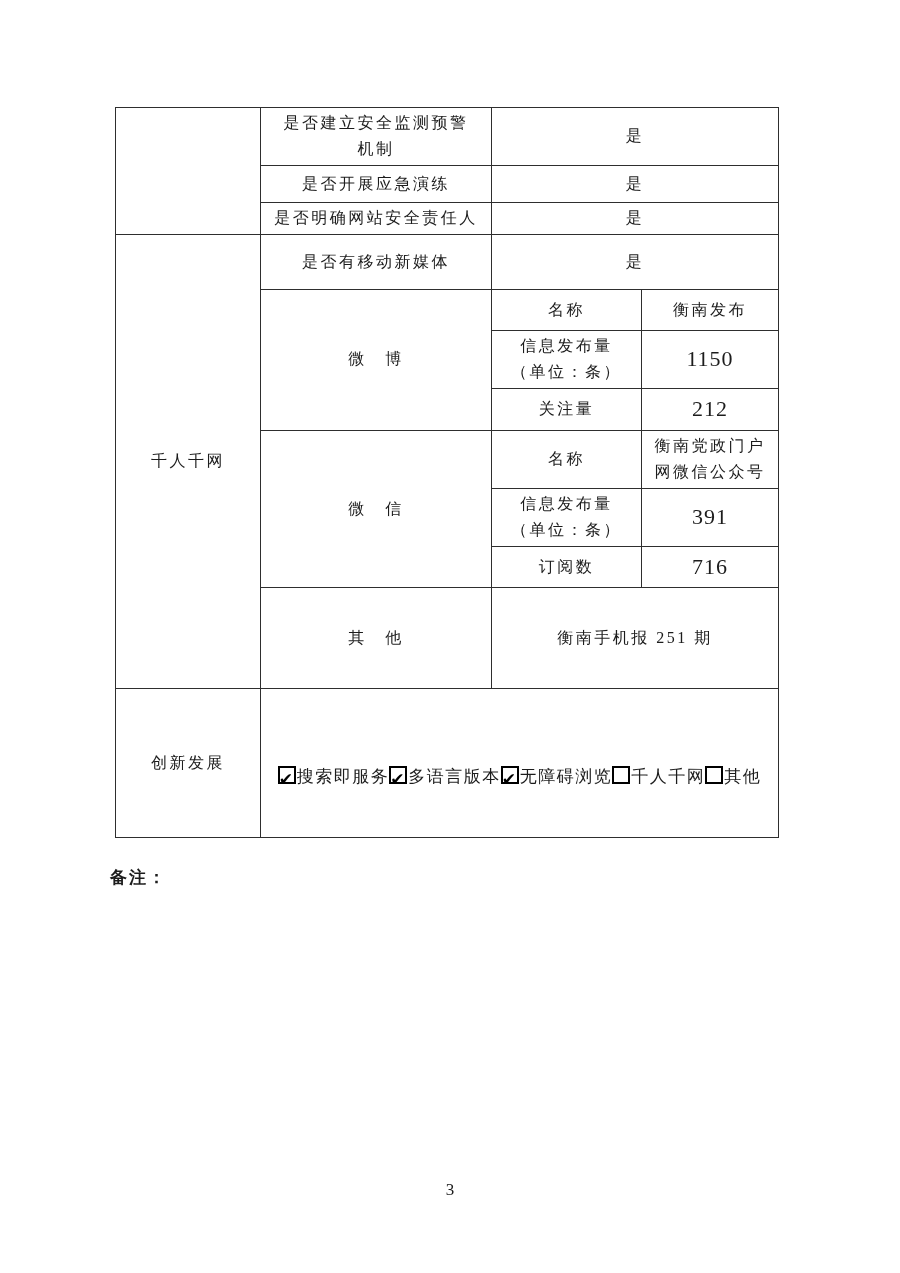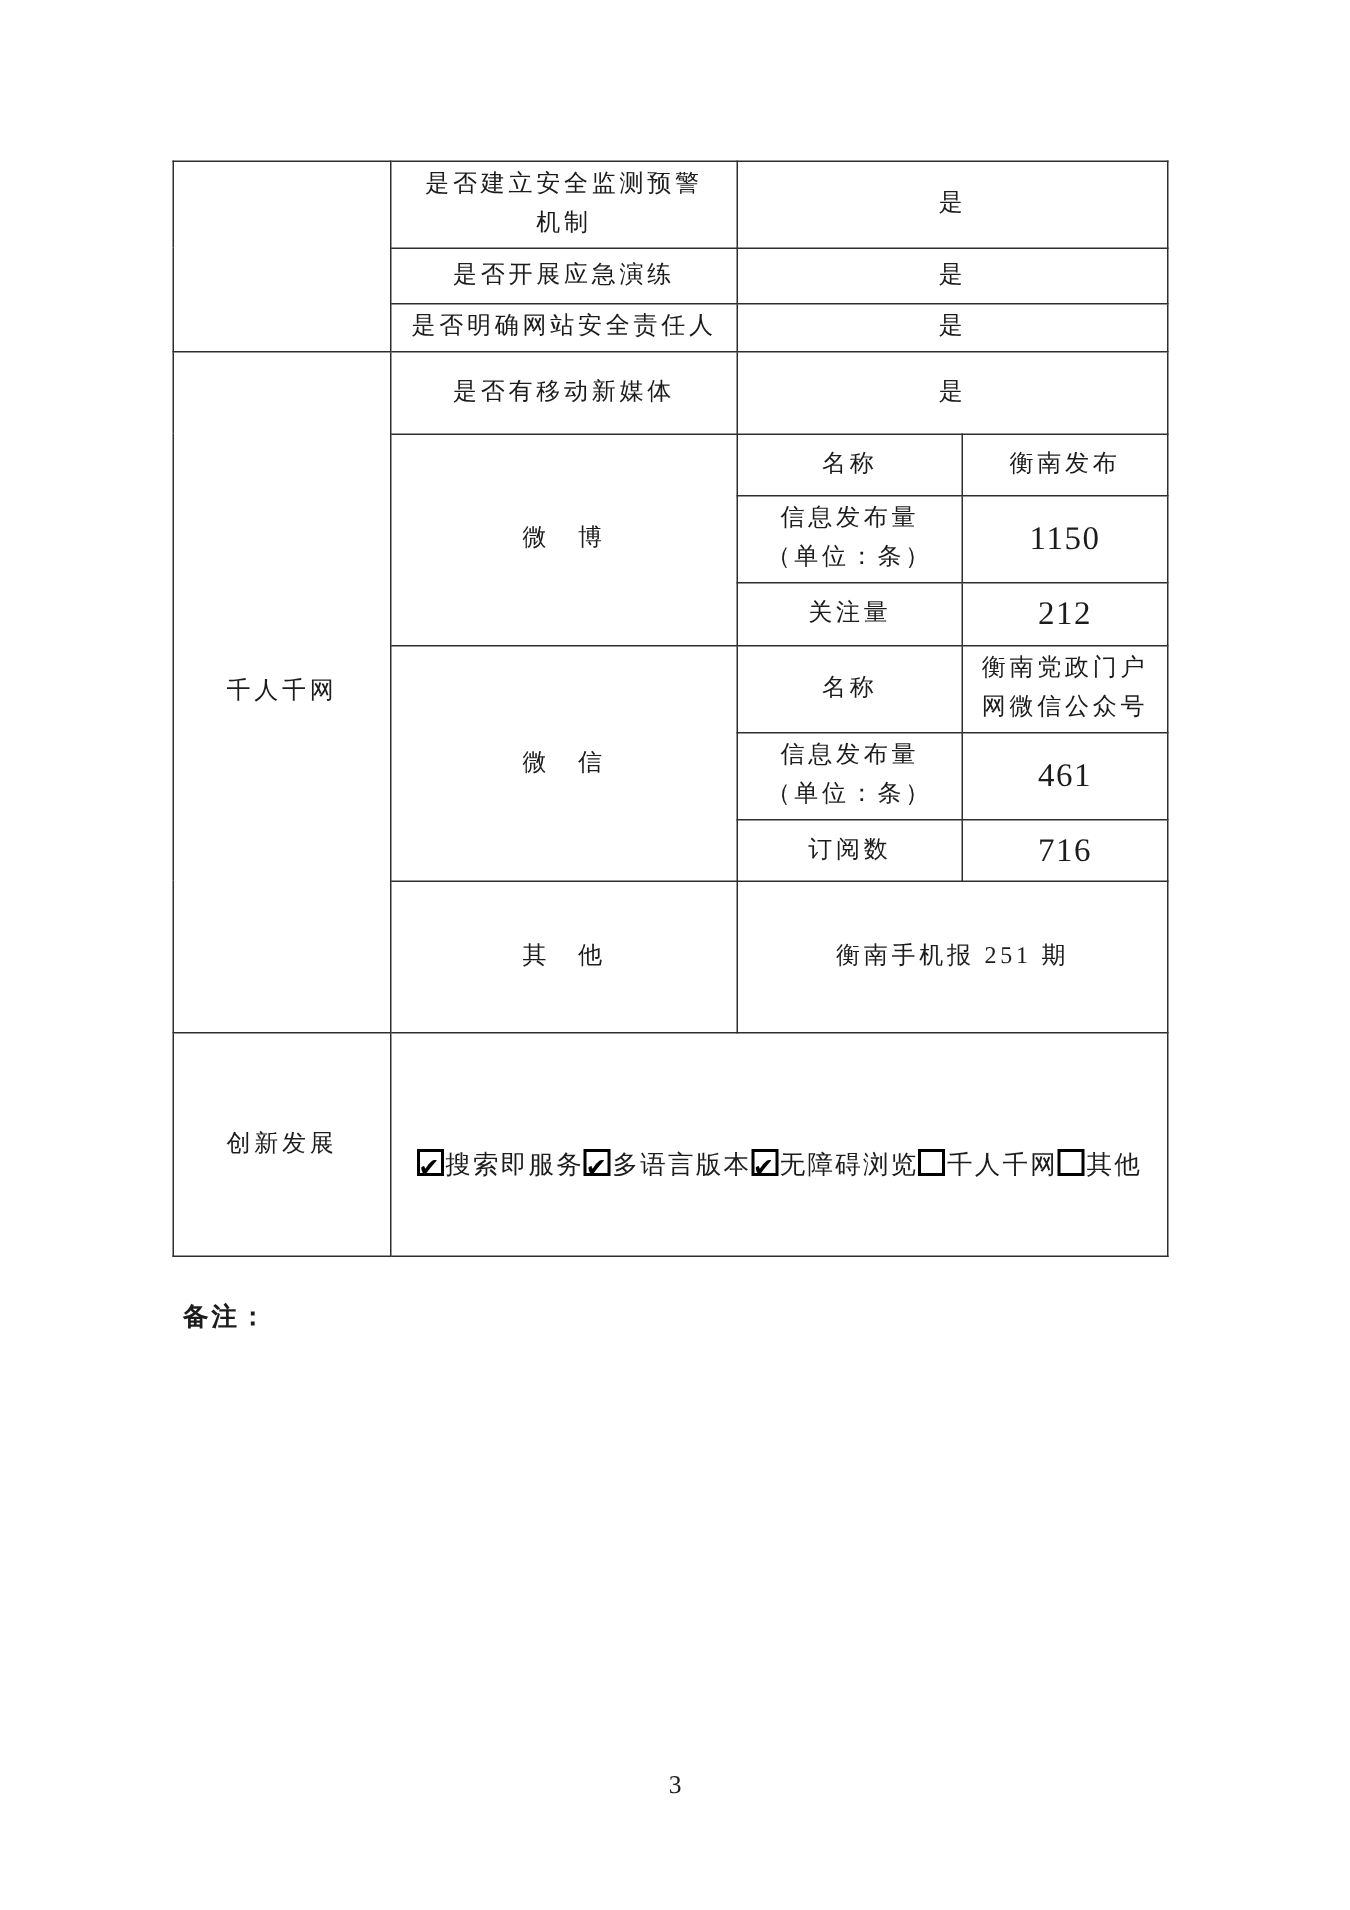--- a/index.html
+++ b/index.html
@@ -51,21 +51,21 @@
     position:absolute;
     left:-1px;top:-3px;
     font-size:17px;
     font-weight:bold;
     font-family:"DejaVu Sans",sans-serif;
     color:#000;
     letter-spacing:0;
   }
   .remarks{
     position:absolute;
-    left:122px;top:866px;
+    left:110px;top:866px;
     font-size:17px;
     font-weight:bold;
     letter-spacing:2px;
   }
   .page-num{
     position:absolute;
     left:0;top:1180px;
     width:100%;
     text-align:center;
     font-size:17px;
@@ -120,21 +120,21 @@
 
     <tr style="height:58px">
       <td rowspan="3">微　信</td>
       <td>名称</td>
       <td>衡南党政门户
 网微信公众号</td>
     </tr>
     <tr style="height:58px">
       <td>信息发布量
 （单位：条）</td>
-      <td class="num">461</td>
+      <td class="num">391</td>
     </tr>
     <tr style="height:34px">
       <td>订阅数</td>
       <td class="num">716</td>
     </tr>
 
     <tr style="height:101px">
       <td>其　他</td>
       <td colspan="2">衡南手机报 251 期</td>
     </tr>

